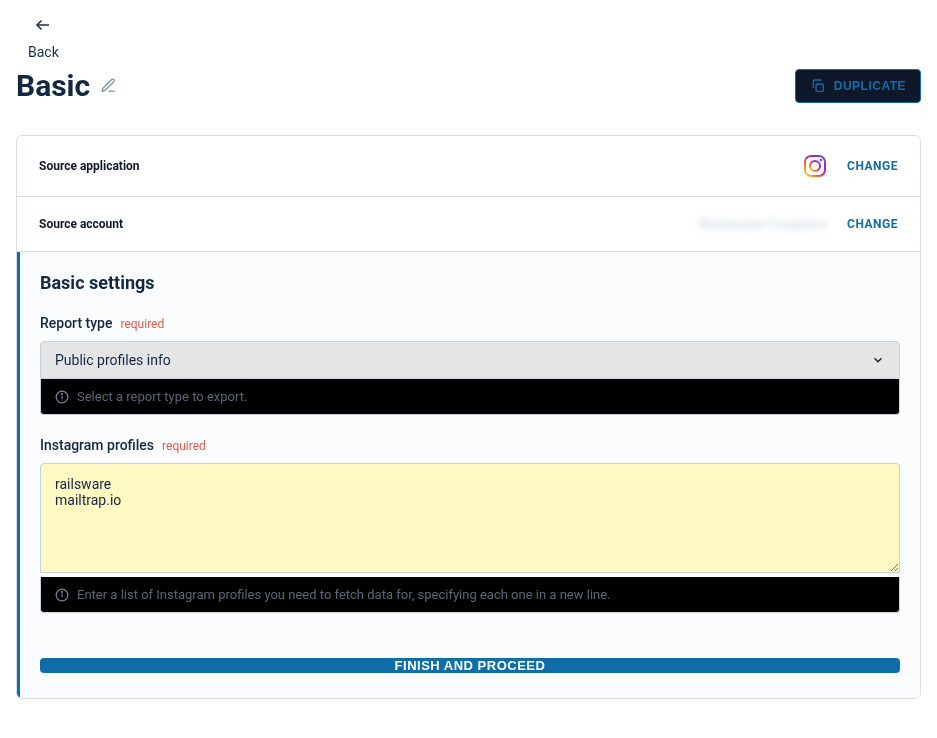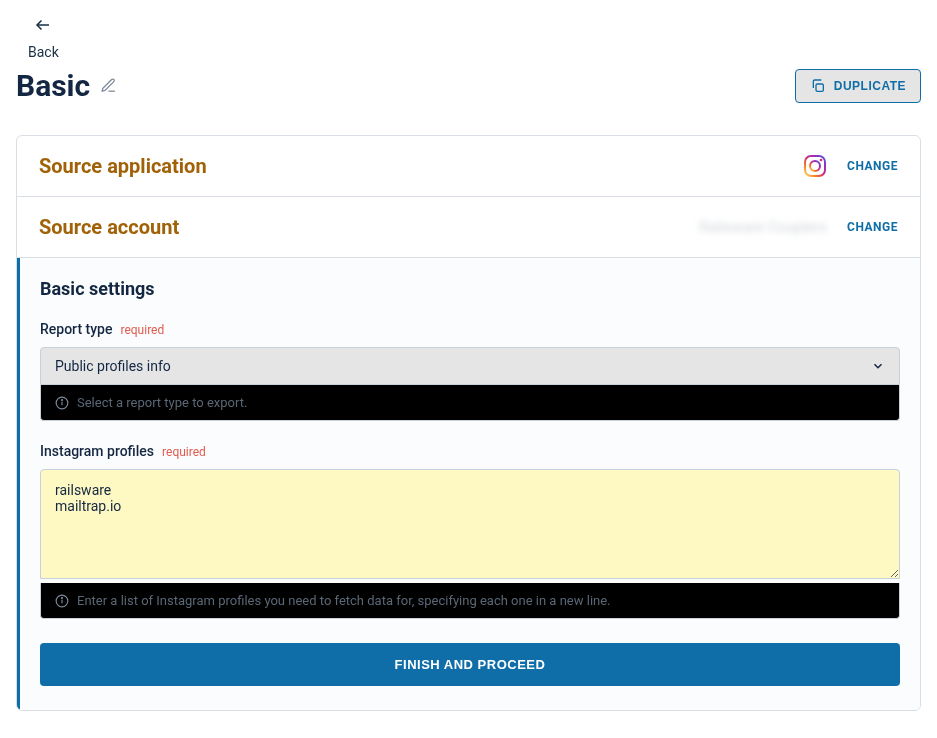--- a/index.html
+++ b/index.html
@@ -46,21 +46,21 @@
       color: #142742;
     }
     .edit-icon {
       width: 17px;
       height: 17px;
       cursor: pointer;
       color: #7d8a9b;
     }
     .duplicate-btn {
       border: 1px solid #0f6ea8;
-      background: #e5e5e5;
+      background: #0f172a;
       color: #0f6ea8;
       padding: 8px 14px;
       border-radius: 4px;
       font-size: 12px;
       font-weight: 700;
       letter-spacing: 0.5px;
       display: inline-flex;
       align-items: center;
       gap: 8px;
       cursor: pointer;
@@ -75,23 +75,23 @@
       overflow: hidden;
     }
     .section {
       padding: 18px 22px;
       border-bottom: 1px solid #d9dee5;
       display: flex;
       align-items: center;
       justify-content: space-between;
     }
     .section-title {
-      font-size: 20px;
-      font-weight: 700;
-      color: #a16207;
+      font-size: 12px;
+      font-weight: 700;
+      color: #0f172a;
     }
     .section-right {
       display: flex;
       align-items: center;
       gap: 20px;
     }
     .app-label {
       display: flex;
       align-items: center;
       gap: 12px;
@@ -189,27 +189,26 @@
       background: #fef9c3;
       height: 110px;
       resize: vertical;
       font-family: inherit;
     }
     .finish-btn {
       width: 100%;
       background: #0f6ea8;
       color: #fff;
       border: none;
-      padding: 14px;
       font-size: 13px;
       font-weight: 700;
       letter-spacing: 0.5px;
       border-radius: 4px;
       cursor: pointer;
-      margin-top: 8px;
+      margin-top: 29px;
     }
     .hint-bar-last {
       margin-bottom: 16px;
     }
   </style>
 </head>
 <body>
 
 
 

